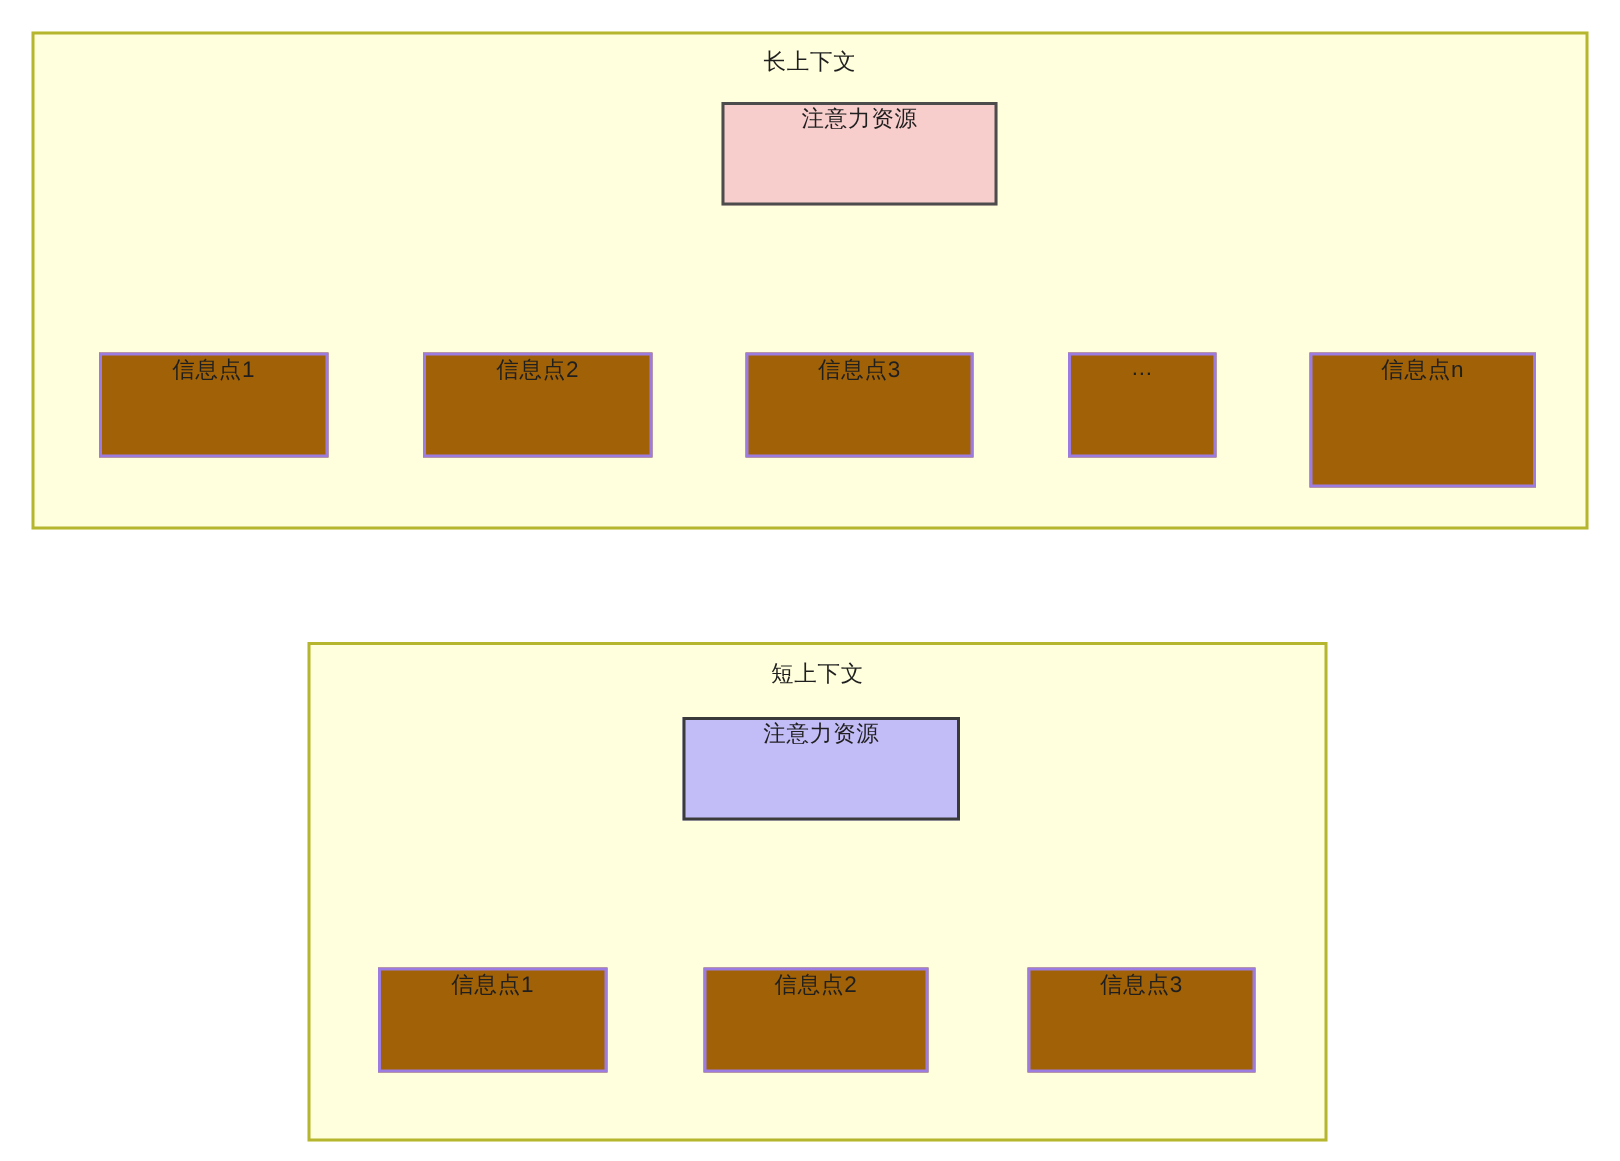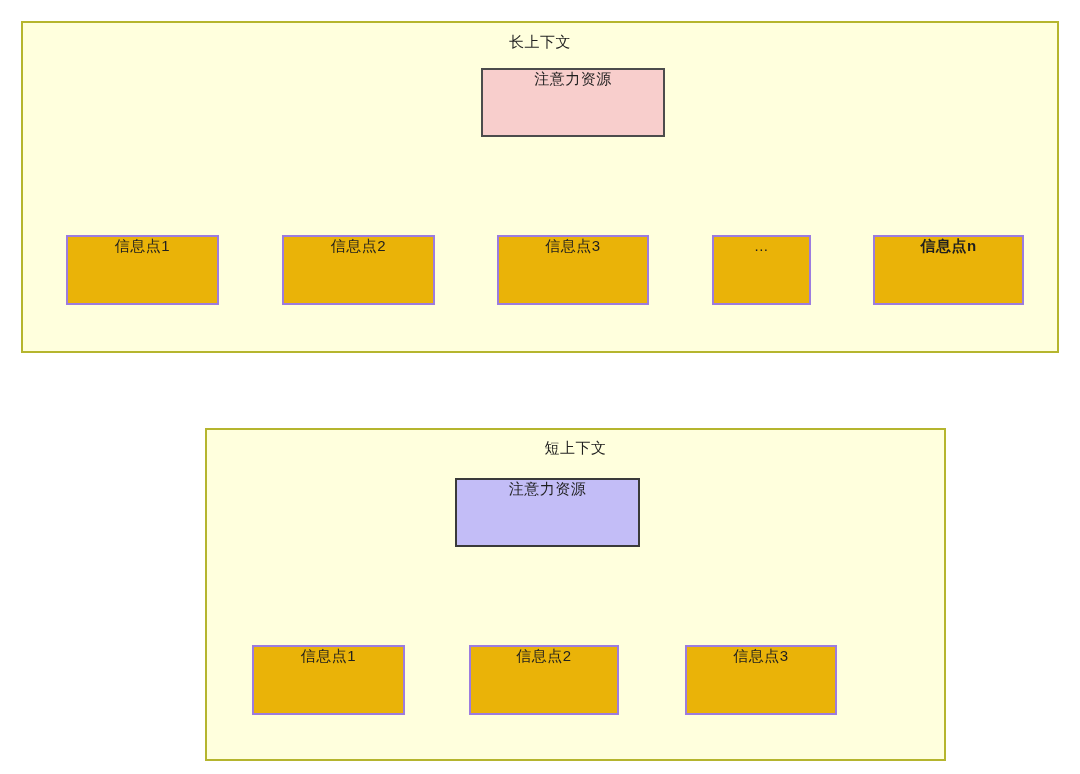--- a/index.html
+++ b/index.html
@@ -28,23 +28,22 @@
   }
   #panel-long {
     left: 21px;
     top: 21px;
     width: 1038px;
     height: 332px;
   }
   #panel-short {
     left: 205px;
     top: 428px;
-    width: 741px;
+    width: 680px;
     height: 333px;
-    font-family: Liberation Mono, monospace;
   }
   .panel-title {
     position: absolute;
     left: 0;
     width: 100%;
     text-align: center;
     font-size: 15px;
     color: #1f1f1f;
     letter-spacing: 0.5px;
     line-height: 20px;
@@ -64,31 +63,31 @@
   }
   .node-root-pink {
     background: #f8cecc;
     border: 2px solid #4c4c4c;
   }
   .node-root-blue {
     background: #c3bdf7;
     border: 2px solid #3a3a3a;
   }
   .node-leaf {
-    background: #eab308;
+    background: #a16207;
     border: 2px solid #9c7ce0;
   }
 
   
   #node-attention-long { left: 481px; top: 68px; width: 184px; height: 69px; }
   #node-long-info-1 { left: 66px;  top: 235px; width: 153px; height: 70px; }
   #node-long-info-2 { left: 282px; top: 235px; width: 153px; height: 70px; }
   #node-long-info-3 { left: 497px; top: 235px; width: 152px; height: 70px; }
   #node-long-info-ellipsis { left: 712px; top: 235px; width: 99px; height: 70px; }
-  #node-long-info-n { left: 873px; top: 235px; width: 151px; height: 70px; font-weight: bold; }
+  #node-long-info-n { left: 873px; top: 235px; width: 151px; height: 90px; }
 
   
   #node-attention-short { left: 455px; top: 478px; width: 185px; height: 69px; }
   #node-short-info-1 { left: 252px; top: 645px; width: 153px; height: 70px; }
   #node-short-info-2 { left: 469px; top: 645px; width: 150px; height: 70px; }
   #node-short-info-3 { left: 685px; top: 645px; width: 152px; height: 70px; }
 
   #edges {
     position: absolute;
     left: 0; top: 0;

